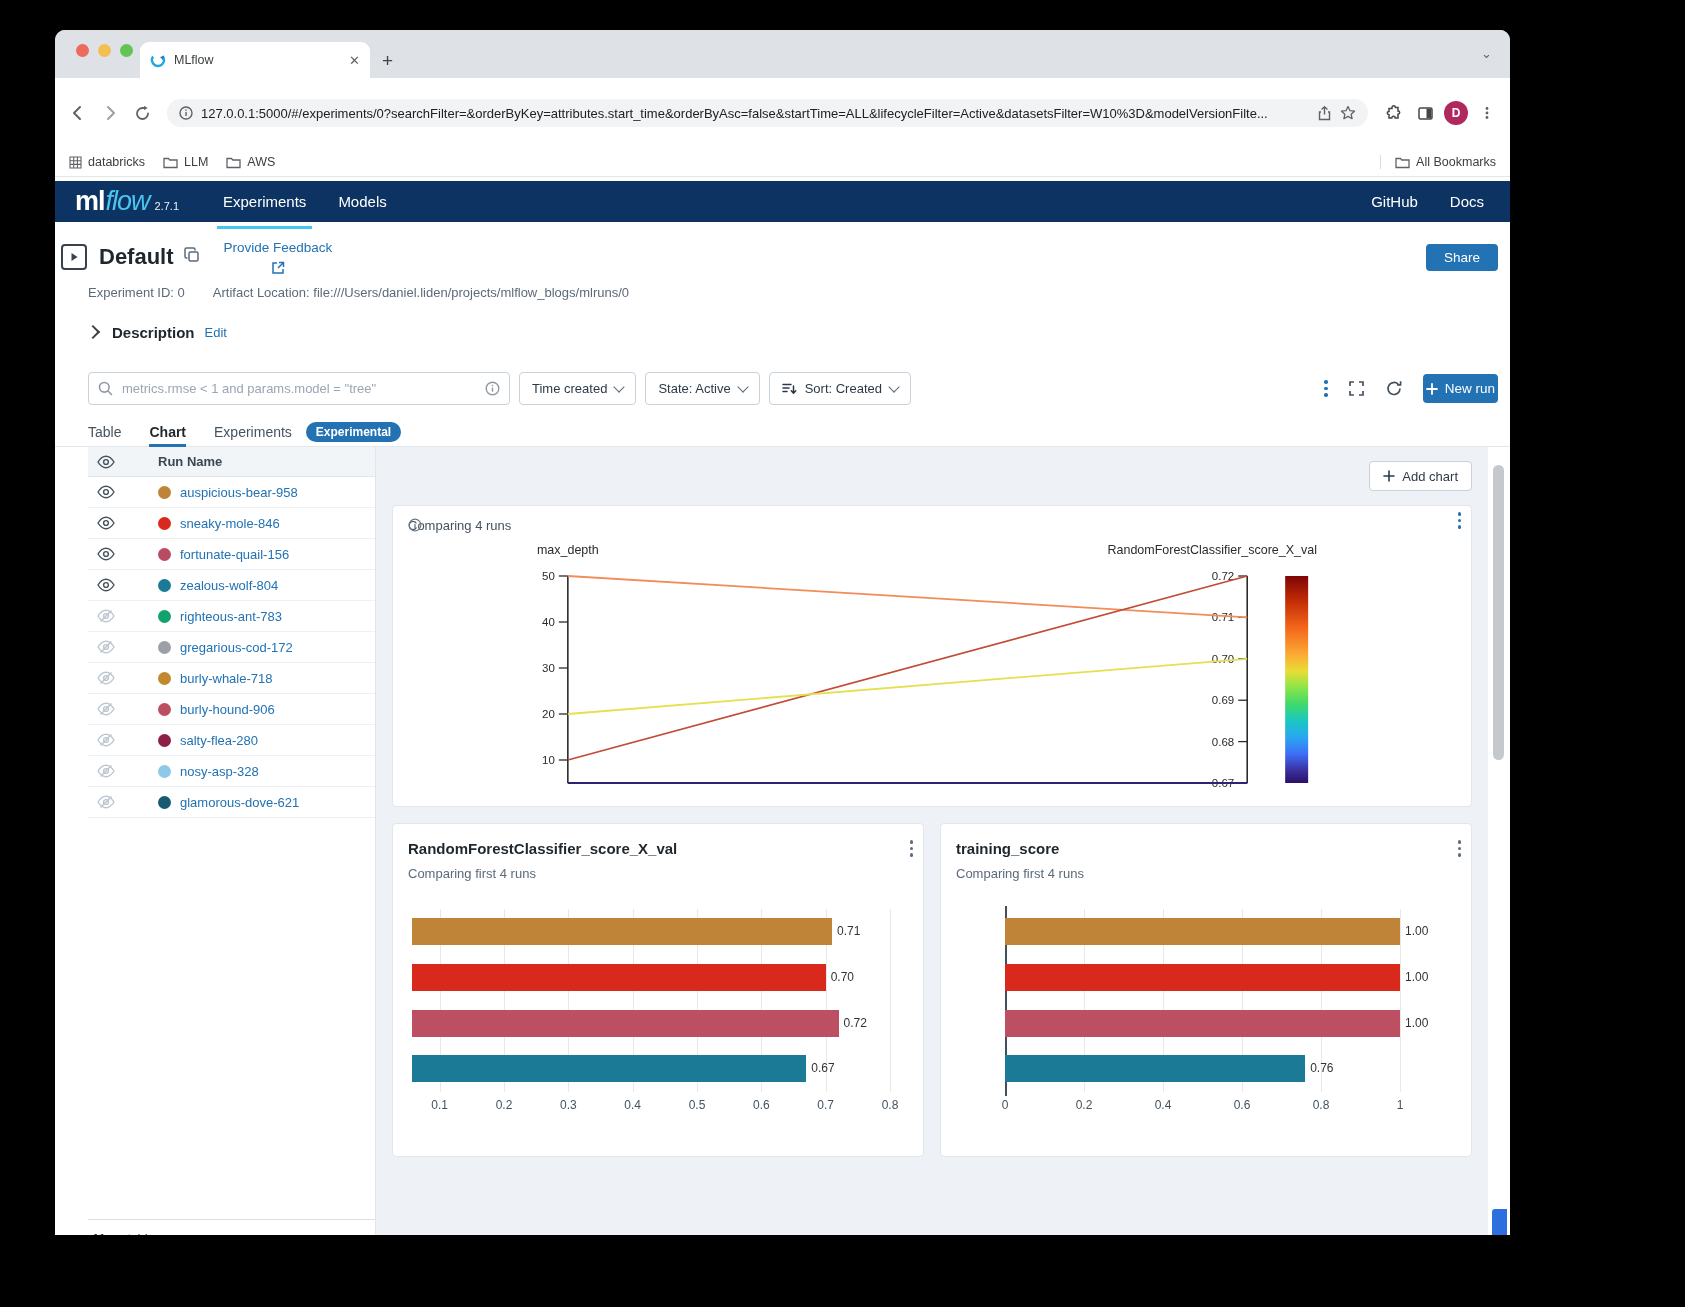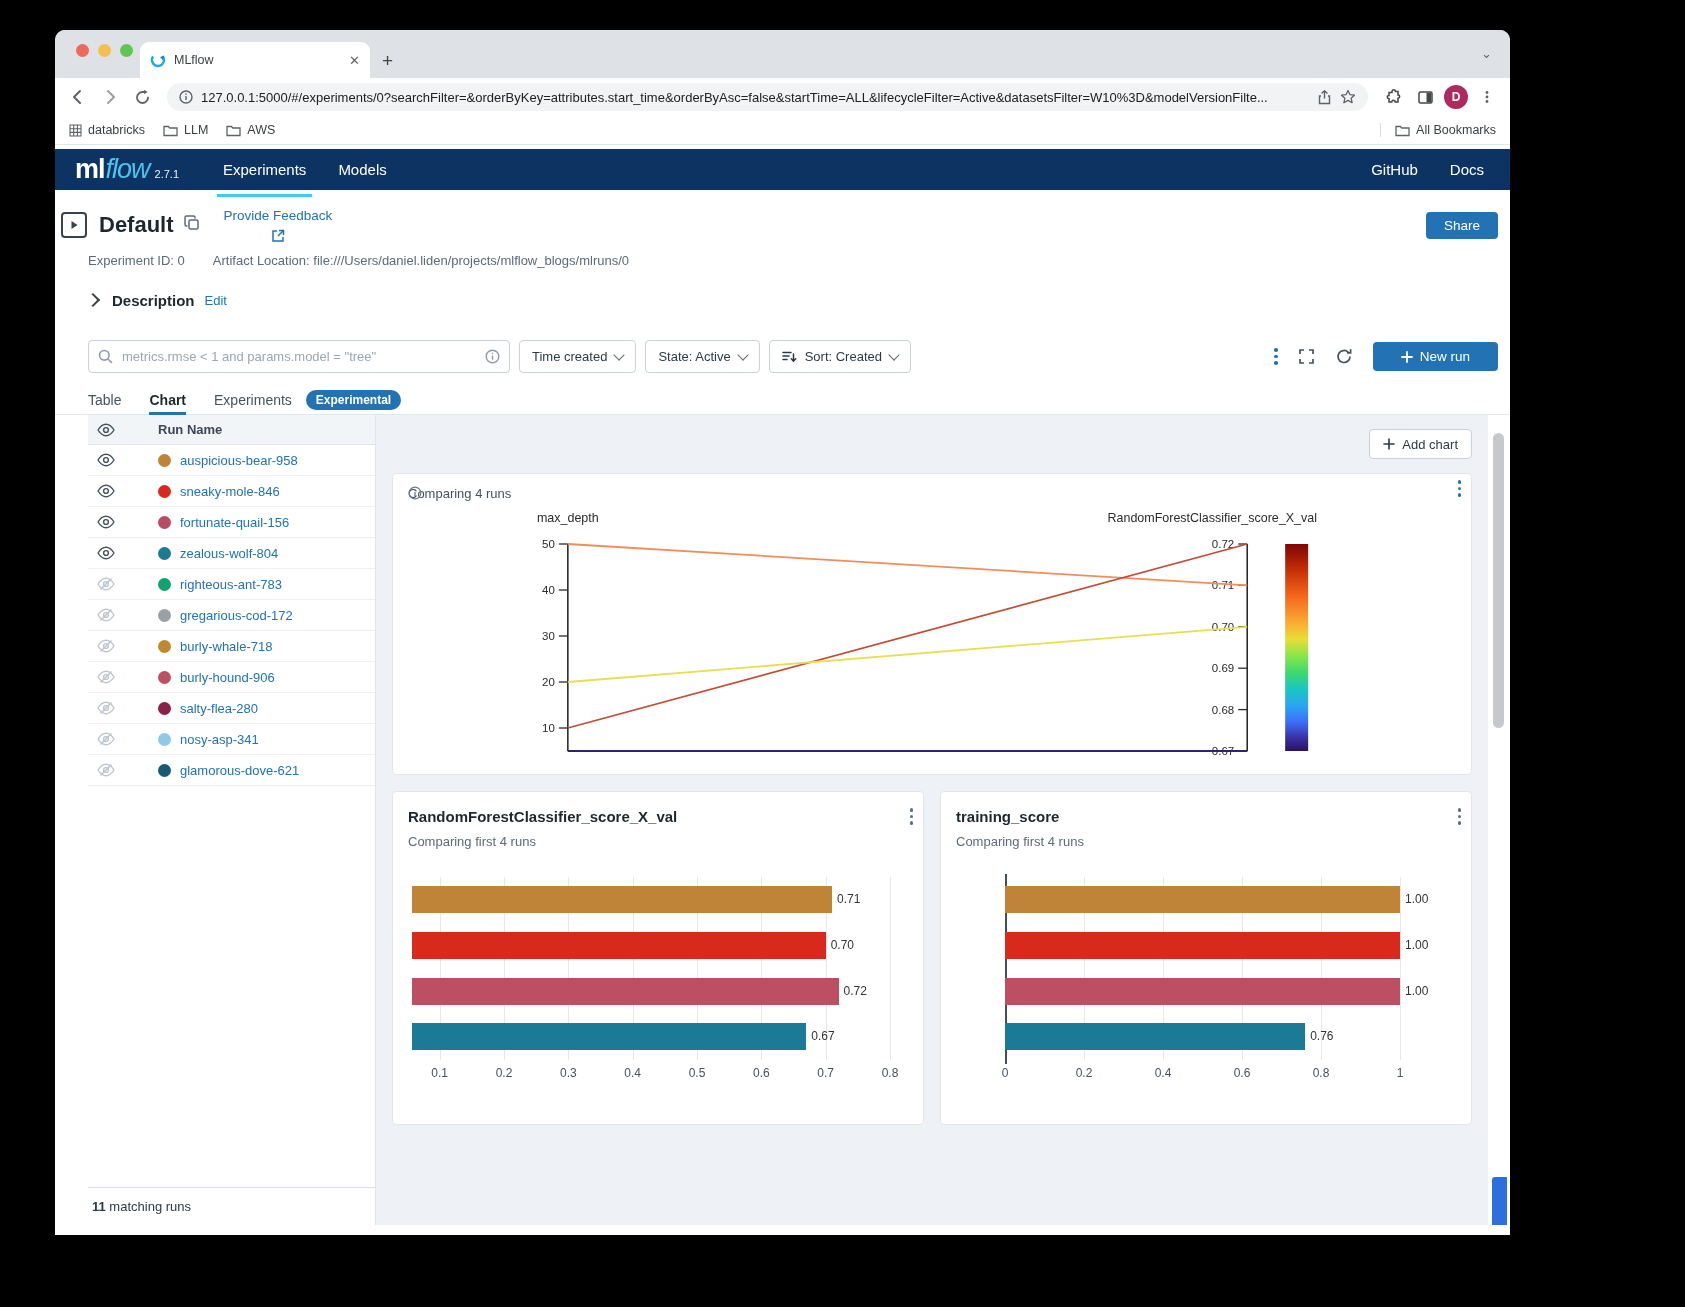--- a/index.html
+++ b/index.html
@@ -8,21 +8,21 @@
   
   .tabstrip{height:48px;background:#dee1e6;display:flex;align-items:flex-end;position:relative;}
   .traffic{display:flex;gap:9px;position:absolute;left:21px;top:14px;}
   .traffic span{width:13px;height:13px;border-radius:50%;}
   .tl-red{background:#ed6a5e;}.tl-yellow{background:#f5bf4f;}.tl-green{background:#61c554;}
   .tab{margin-left:85px;width:210px;height:36px;background:#fff;border-radius:9px 9px 0 0;display:flex;align-items:center;padding:0 10px;gap:8px;}
   .tab-title{font-size:12.5px;color:#3c4043;flex:1;}
   .tab-close{color:#5f6368;font-size:13px;cursor:default;}
   .newtab{margin:0 0 8px 12px;color:#444;font-size:19px;line-height:19px;}
   .tabstrip-chev{position:absolute;right:18px;top:16px;color:#5f6368;font-size:13px;}
-  .toolbar{height:38px;background:#fff;display:flex;align-items:center;padding:0 10px;gap:6px;}
+  .toolbar{height:38px;background:#fff;display:flex;align-items:center;padding:16px 10px;gap:6px;}
   .nav-ico{width:26px;height:26px;display:flex;align-items:center;justify-content:center;}
   .urlbar{flex:1;height:28px;background:#f1f3f4;border-radius:14px;display:flex;align-items:center;padding:0 12px;gap:8px;margin:0 6px;overflow:hidden;}
   .url-text{flex:1;font-size:13px;color:#202124;white-space:nowrap;overflow:hidden;}
   .avatar{width:24px;height:24px;border-radius:50%;background:#b0295e;color:#fff;font-size:12px;font-weight:bold;display:flex;align-items:center;justify-content:center;}
   .bookmarks{height:28px;background:#fff;border-bottom:1px solid #e4e7ea;display:flex;align-items:center;padding:0 14px;gap:18px;font-size:12.5px;color:#3c4043;}
   .bm-item{display:flex;align-items:center;gap:6px;}
   .bm-right{margin-left:auto;display:flex;align-items:center;gap:6px;border-left:1px solid #dadce0;padding-left:14px;}
   
   .appgap{height:4px;background:#fff;}
   .appheader{height:41px;background:#0c3361;display:flex;align-items:center;padding:0 14px 0 20px;color:#fff;}
@@ -51,21 +51,21 @@
   .filter-row{margin:28px 12px 0 33px;height:33px;display:flex;align-items:center;gap:9px;}
   .searchbox{width:402px;height:31px;border:1px solid #c9d1db;border-radius:4px;display:flex;align-items:center;padding:0 9px;gap:7px;background:#fff;}
   .searchbox input{flex:1;border:none;outline:none;font-size:13px;color:#333;font-family:inherit;background:transparent;}
   .searchbox input::placeholder{color:#9aa6b3;}
   .select-btn{height:31px;border:1px solid #c9d1db;border-radius:4px;background:#fff;display:flex;align-items:center;padding:0 12px;gap:8px;font-size:13px;color:#2c3a47;}
   .chev-down{width:7px;height:7px;border-right:1.5px solid #5c6a79;border-bottom:1.5px solid #5c6a79;transform:rotate(45deg);margin-top:-3px;}
   .right-tools{margin-left:auto;display:flex;align-items:center;gap:20px;}
   .kebab{display:flex;flex-direction:column;gap:3px;align-items:center;}
   .kebab i{width:3.5px;height:3.5px;border-radius:50%;background:#2272b4;display:block;}
   .kebab.gray i{background:#5f6c80;}
-  .newrun-btn{background:#2272b4;color:#fff;font-size:13.5px;border-radius:4px;padding:7px 28px;display:flex;align-items:center;gap:7px;}
+  .newrun-btn{background:#2272b4;color:#fff;font-size:13.5px;border-radius:4px;padding:7px 3px;display:flex;align-items:center;gap:7px;}
   .tabs-row{margin:12px 12px 0 33px;height:30px;display:flex;align-items:center;gap:28px;position:relative;}
   .tabs-underline{position:absolute;left:-33px;right:-12px;bottom:0;height:1px;background:#e3e7ec;}
   .vtab{font-size:14px;color:#45535f;height:30px;display:flex;align-items:center;position:relative;}
   .vtab.active{color:#1f272e;font-weight:bold;}
   .vtab.active::after{content:"";position:absolute;left:0;right:0;bottom:0;height:3px;background:#2272b4;z-index:1;}
   .exp-badge{background:#2272b4;color:#fff;font-size:12px;font-weight:bold;border-radius:11px;padding:3px 10px;margin-left:-14px;}
   
   .main{flex:1;display:flex;margin-left:33px;min-height:0;}
   .runs-panel{width:287px;border-right:1px solid #e0e5ea;display:flex;flex-direction:column;}
   .runs-header{height:29px;background:#f2f5f8;border-bottom:1px solid #e3e7ec;display:flex;align-items:center;font-size:13px;font-weight:bold;color:#3b4754;}
@@ -442,21 +442,21 @@
               </div>
               <div class="run-row">
                 <span class="eye-cell">
                   <svg width="18" height="14" viewBox="0 0 18 14">
                     <path d="M1 7c2.5-4 5.2-5.7 8-5.7S14.5 3 17 7c-2.5 4-5.2 5.7-8 5.7S3.5 11 1 7z" fill="none" stroke="#bcc6d1" stroke-width="1.4"></path>
                     <circle cx="9" cy="7" r="2.4" fill="none" stroke="#bcc6d1" stroke-width="1.4"></circle>
                     <path d="M3.5 12.5L14.5 1.5" stroke="#bcc6d1" stroke-width="1.4"></path>
                   </svg>
                 </span>
                 <span class="run-dot" style="background: rgb(143, 201, 233);"></span>
-                <span class="run-name">nosy-asp-341</span>
+                <span class="run-name">nosy-asp-328</span>
               </div>
               <div class="run-row">
                 <span class="eye-cell">
                   <svg width="18" height="14" viewBox="0 0 18 14">
                     <path d="M1 7c2.5-4 5.2-5.7 8-5.7S14.5 3 17 7c-2.5 4-5.2 5.7-8 5.7S3.5 11 1 7z" fill="none" stroke="#bcc6d1" stroke-width="1.4"></path>
                     <circle cx="9" cy="7" r="2.4" fill="none" stroke="#bcc6d1" stroke-width="1.4"></circle>
                     <path d="M3.5 12.5L14.5 1.5" stroke="#bcc6d1" stroke-width="1.4"></path>
                   </svg>
                 </span>
                 <span class="run-dot" style="background: rgb(23, 90, 116);"></span>

